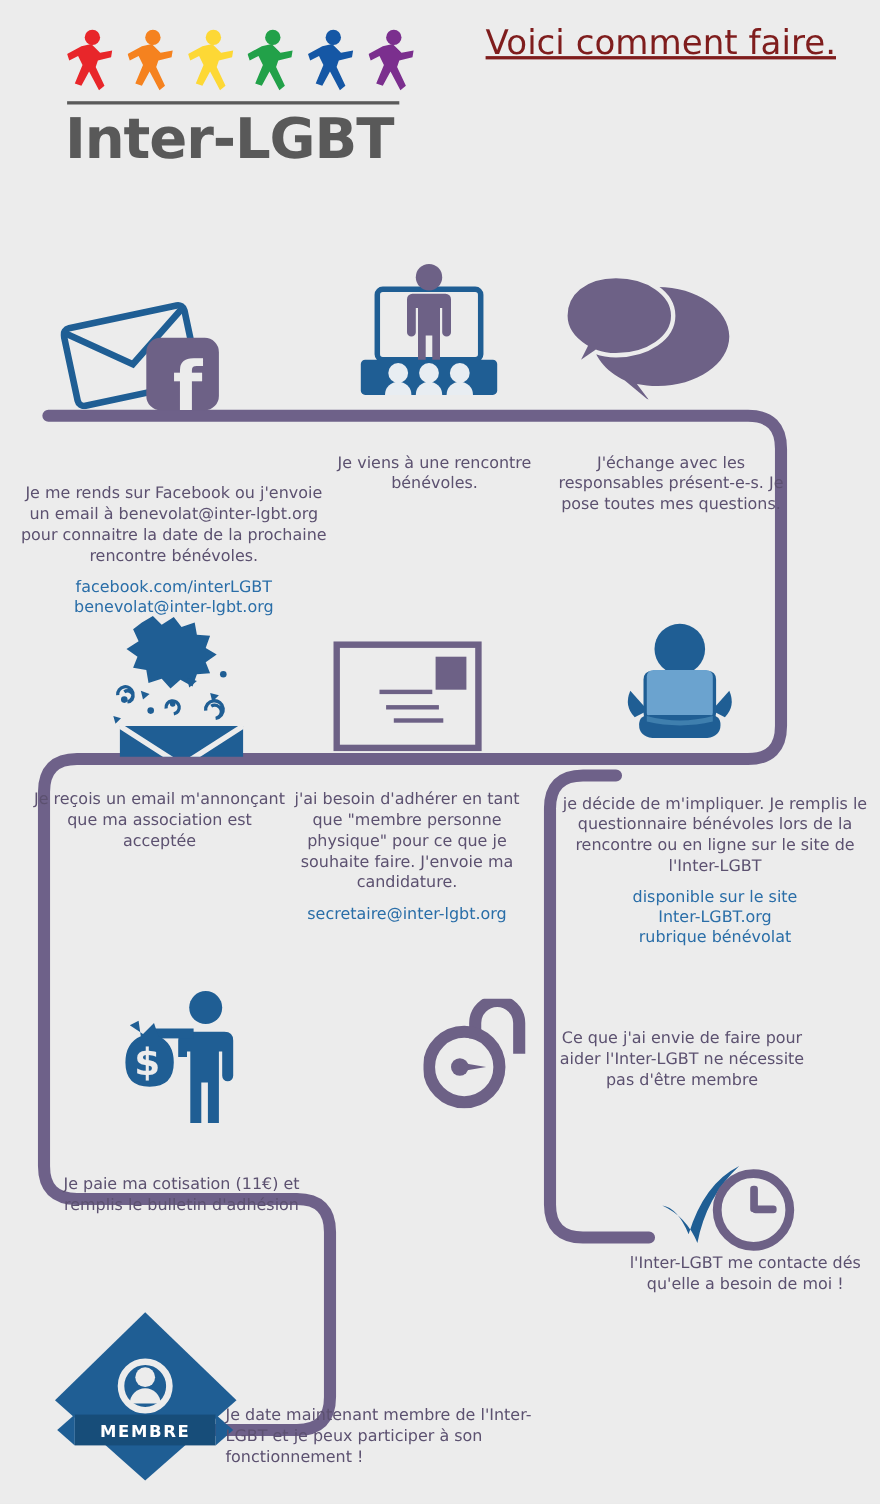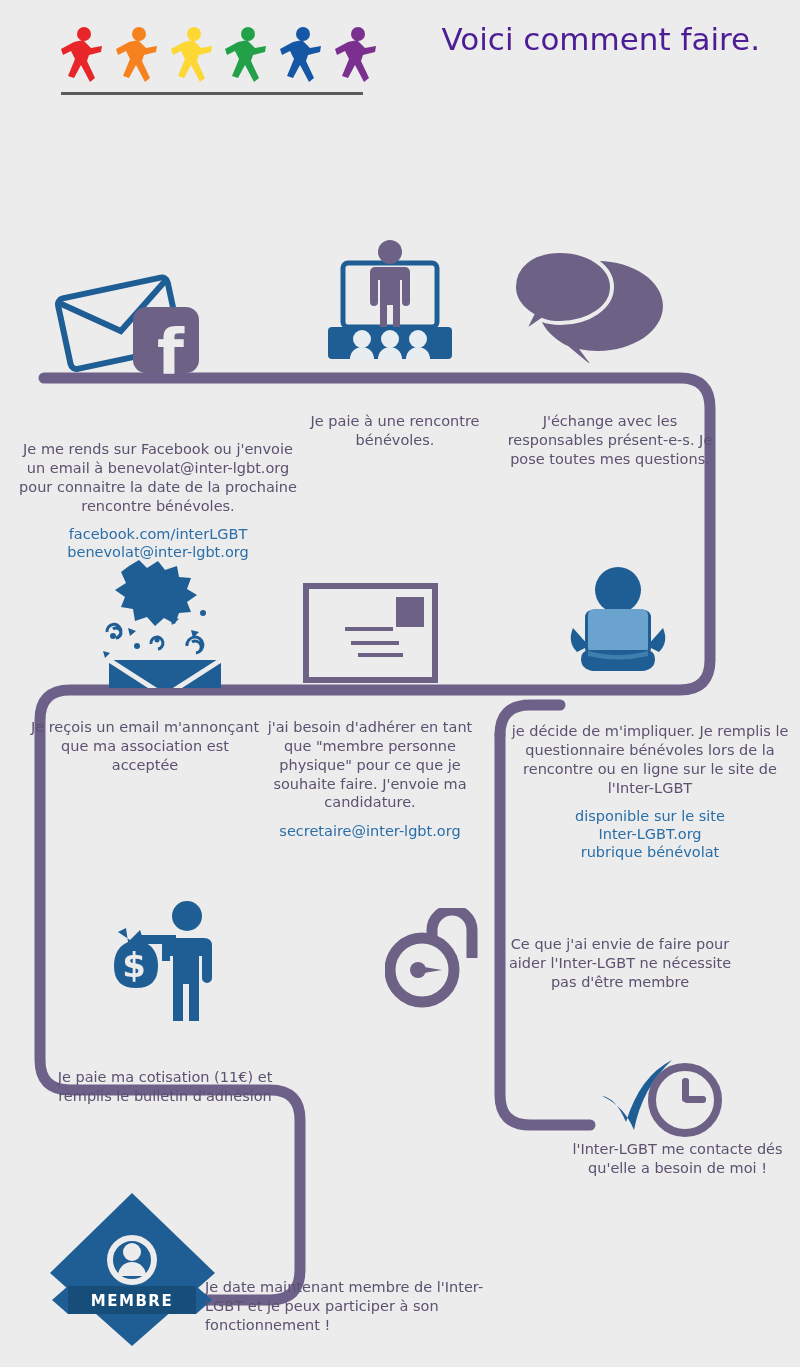--- a/index.html
+++ b/index.html
@@ -19,21 +19,21 @@
   .logo-rule { height: 3px; background: #5a5a5a; width: 302px; margin-left: 6px; }
   .logo-text { font-family: "DejaVu Sans", sans-serif; font-weight: bold;
                font-size: 51px; color: #595959; letter-spacing: -1px;
                margin-top: 6px; margin-left: 4px; line-height: 1.05; }
 
   .header-text { position: absolute; right: 40px; top: 18px; width: 330px;
                  text-align: right; }
   .header-q { font-family: "DejaVu Sans", sans-serif; font-size: 20.5px;
               line-height: 1.16; color: #6a5d86; }
   .header-a { font-family: "DejaVu Sans", sans-serif; font-size: 31px;
-              line-height: 1.12; color: #4c1d95; margin-top: 4px; }
+              line-height: 1.12; color: #7f1d1d; margin-top: 4px; text-decoration: underline; }
 
   
   .flow-svg { position: absolute; left: 0; top: 0; width: 800px; height: 1367px;
               pointer-events: none; }
 
   
   .blk { position: absolute; text-align: center; }
   .blk .body {
     font-family: "DejaVu Sans", sans-serif;
     font-size: 14.5px; line-height: 1.30; color: #5c5170;
@@ -99,20 +99,21 @@
           </g>
       </svg>
       <svg width="44" height="62" viewBox="0 0 44 62">
         <g fill="#7b2f8e">
             <circle cx="23" cy="8" r="7"></circle>
         <path d="M22 14 L30 22 L41 20 L40 26 L28 29 L26 35 L34 52 L29 56 L20 39 L13 52 L7 50 L14 33 L10 25 L2 29 L0 23 L13 16 Z"></path>
           </g>
       </svg>
     </div>
     <div class="logo-rule"></div>
+    <div class="logo-text">Inter-LGBT</div>
   </div>
 
   <div class="header-text">
     <div class="header-a">Voici comment faire.</div>
   </div>
 
   <div class="icon" style="left:55px; top:272px; width:160px; height:105px;">
     <svg width="140" height="100" viewBox="0 0 140 100">
       <g transform="rotate(-12 70 50)">
         <rect x="8" y="14" width="112" height="72" rx="6" fill="none" stroke="#1f5e94" stroke-width="6"></rect>
@@ -150,21 +151,21 @@
 
   <div class="blk" style="left:18px; top:396px; width:280px;margin-top:44px;">
     <div class="body">Je me rends sur Facebook ou j'envoie un email à benevolat@inter-lgbt.org pour connaitre la date de la prochaine rencontre bénévoles.</div>
     <div class="link">
       <div>facebook.com/interLGBT</div>
       <div>benevolat@inter-lgbt.org</div>
     </div>
   </div>
 
   <div class="blk" style="left:300px; top:412px; width:190px;">
-    <div class="body">Je paie à une rencontre bénévoles.</div>
+    <div class="body">Je viens à une rencontre bénévoles.</div>
   </div>
 
   <div class="blk" style="left:500px; top:412px; width:220px;">
     <div class="body">J'échange avec les responsables présent-e-s. Je pose toutes mes questions.</div>
   </div>
 
   <div class="icon" style="left:95px; top:558px;">
     <svg width="140" height="130" viewBox="0 0 140 130">
       <path d="M34 8 L44 2 L52 10 L63 3 L70 12 L82 8 L84 19 L96 20 L92 31 L102 37 L92 44 L96 54 L84 55 L80 66 L69 60 L60 68 L52 59 L40 63 L38 51 L26 49 L30 39 L20 32 L31 25 L26 14 Z" fill="#1f5e94"></path>
       <g fill="#1f5e94">

